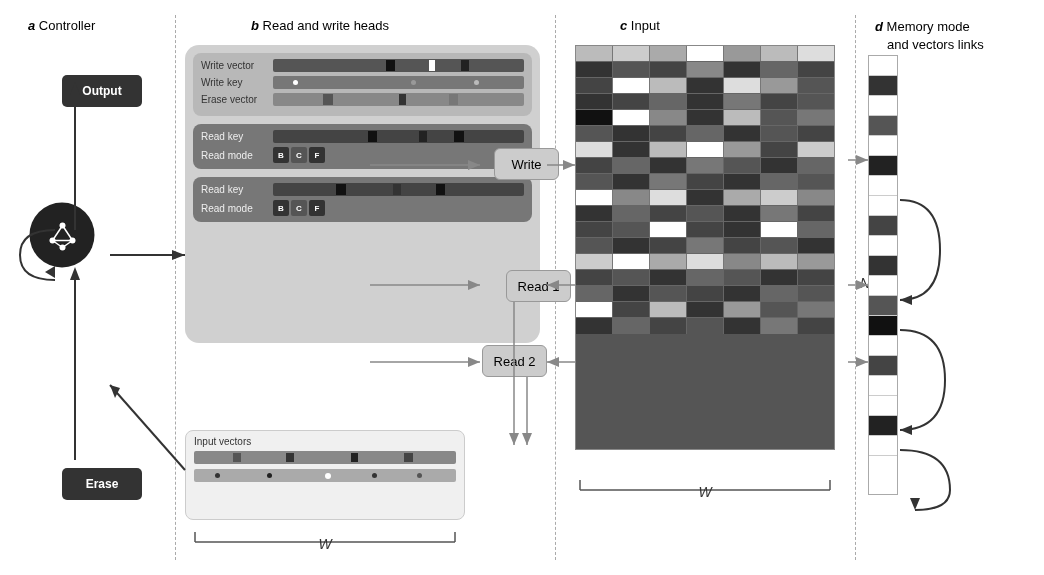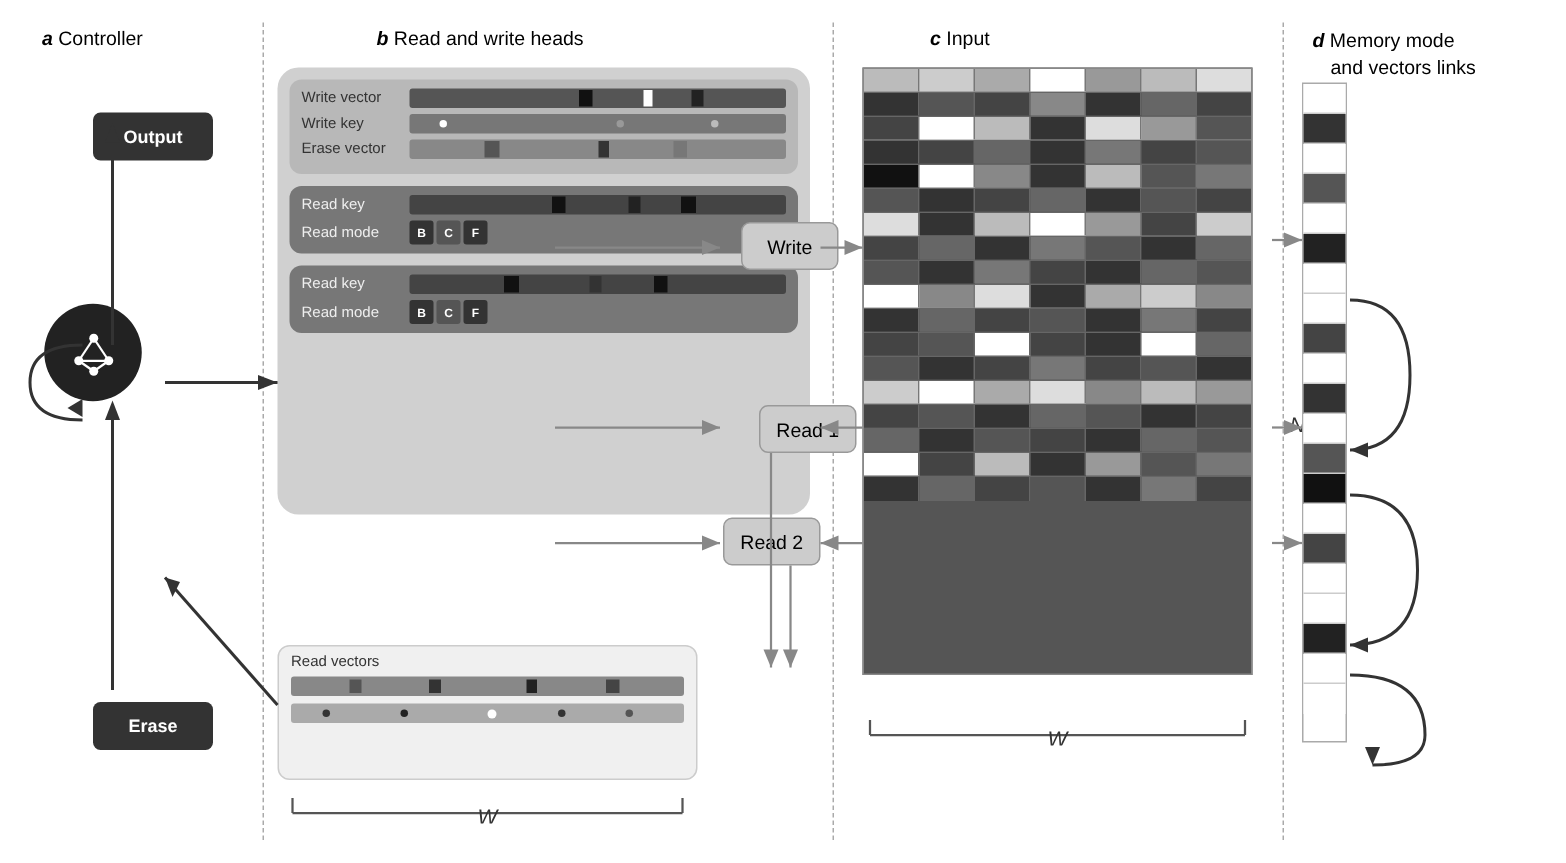--- a/index.html
+++ b/index.html
@@ -272,21 +272,21 @@
           <div class="mode-btn">B</div>
           <div class="mode-btn active">C</div>
           <div class="mode-btn">F</div>
         </div>
       </div>
     </div>
 
   </div>
 
   <div style="position:absolute; left:185px; top:430px; width:280px; height:90px; background:#f0f0f0; border-radius:8px; border:1.5px solid #ccc; padding:5px 8px;">
-    <div style="font-size:10px; color:#333; margin-bottom:4px;">Read vectors</div>
+    <div style="font-size:10px; color:#333; margin-bottom:4px;">Input vectors</div>
 
     <div style="height:13px; background:#888; border-radius:2px; position:relative; overflow:hidden; margin-bottom:5px;">
       <div style="position:absolute; left:15%; top:2px; width:8px; height:9px; background:#555;"></div>
       <div style="position:absolute; left:35%; top:2px; width:8px; height:9px; background:#333;"></div>
       <div style="position:absolute; left:60%; top:2px; width:7px; height:9px; background:#222;"></div>
       <div style="position:absolute; left:80%; top:2px; width:9px; height:9px; background:#444;"></div>
     </div>
     <div style="height:13px; background:#aaa; border-radius:2px; position:relative; overflow:hidden;">
       <div style="position:absolute; left:8%; top:4px; width:5px; height:5px; background:#333; border-radius:50%;"></div>
       <div style="position:absolute; left:28%; top:4px; width:5px; height:5px; background:#222; border-radius:50%;"></div>

